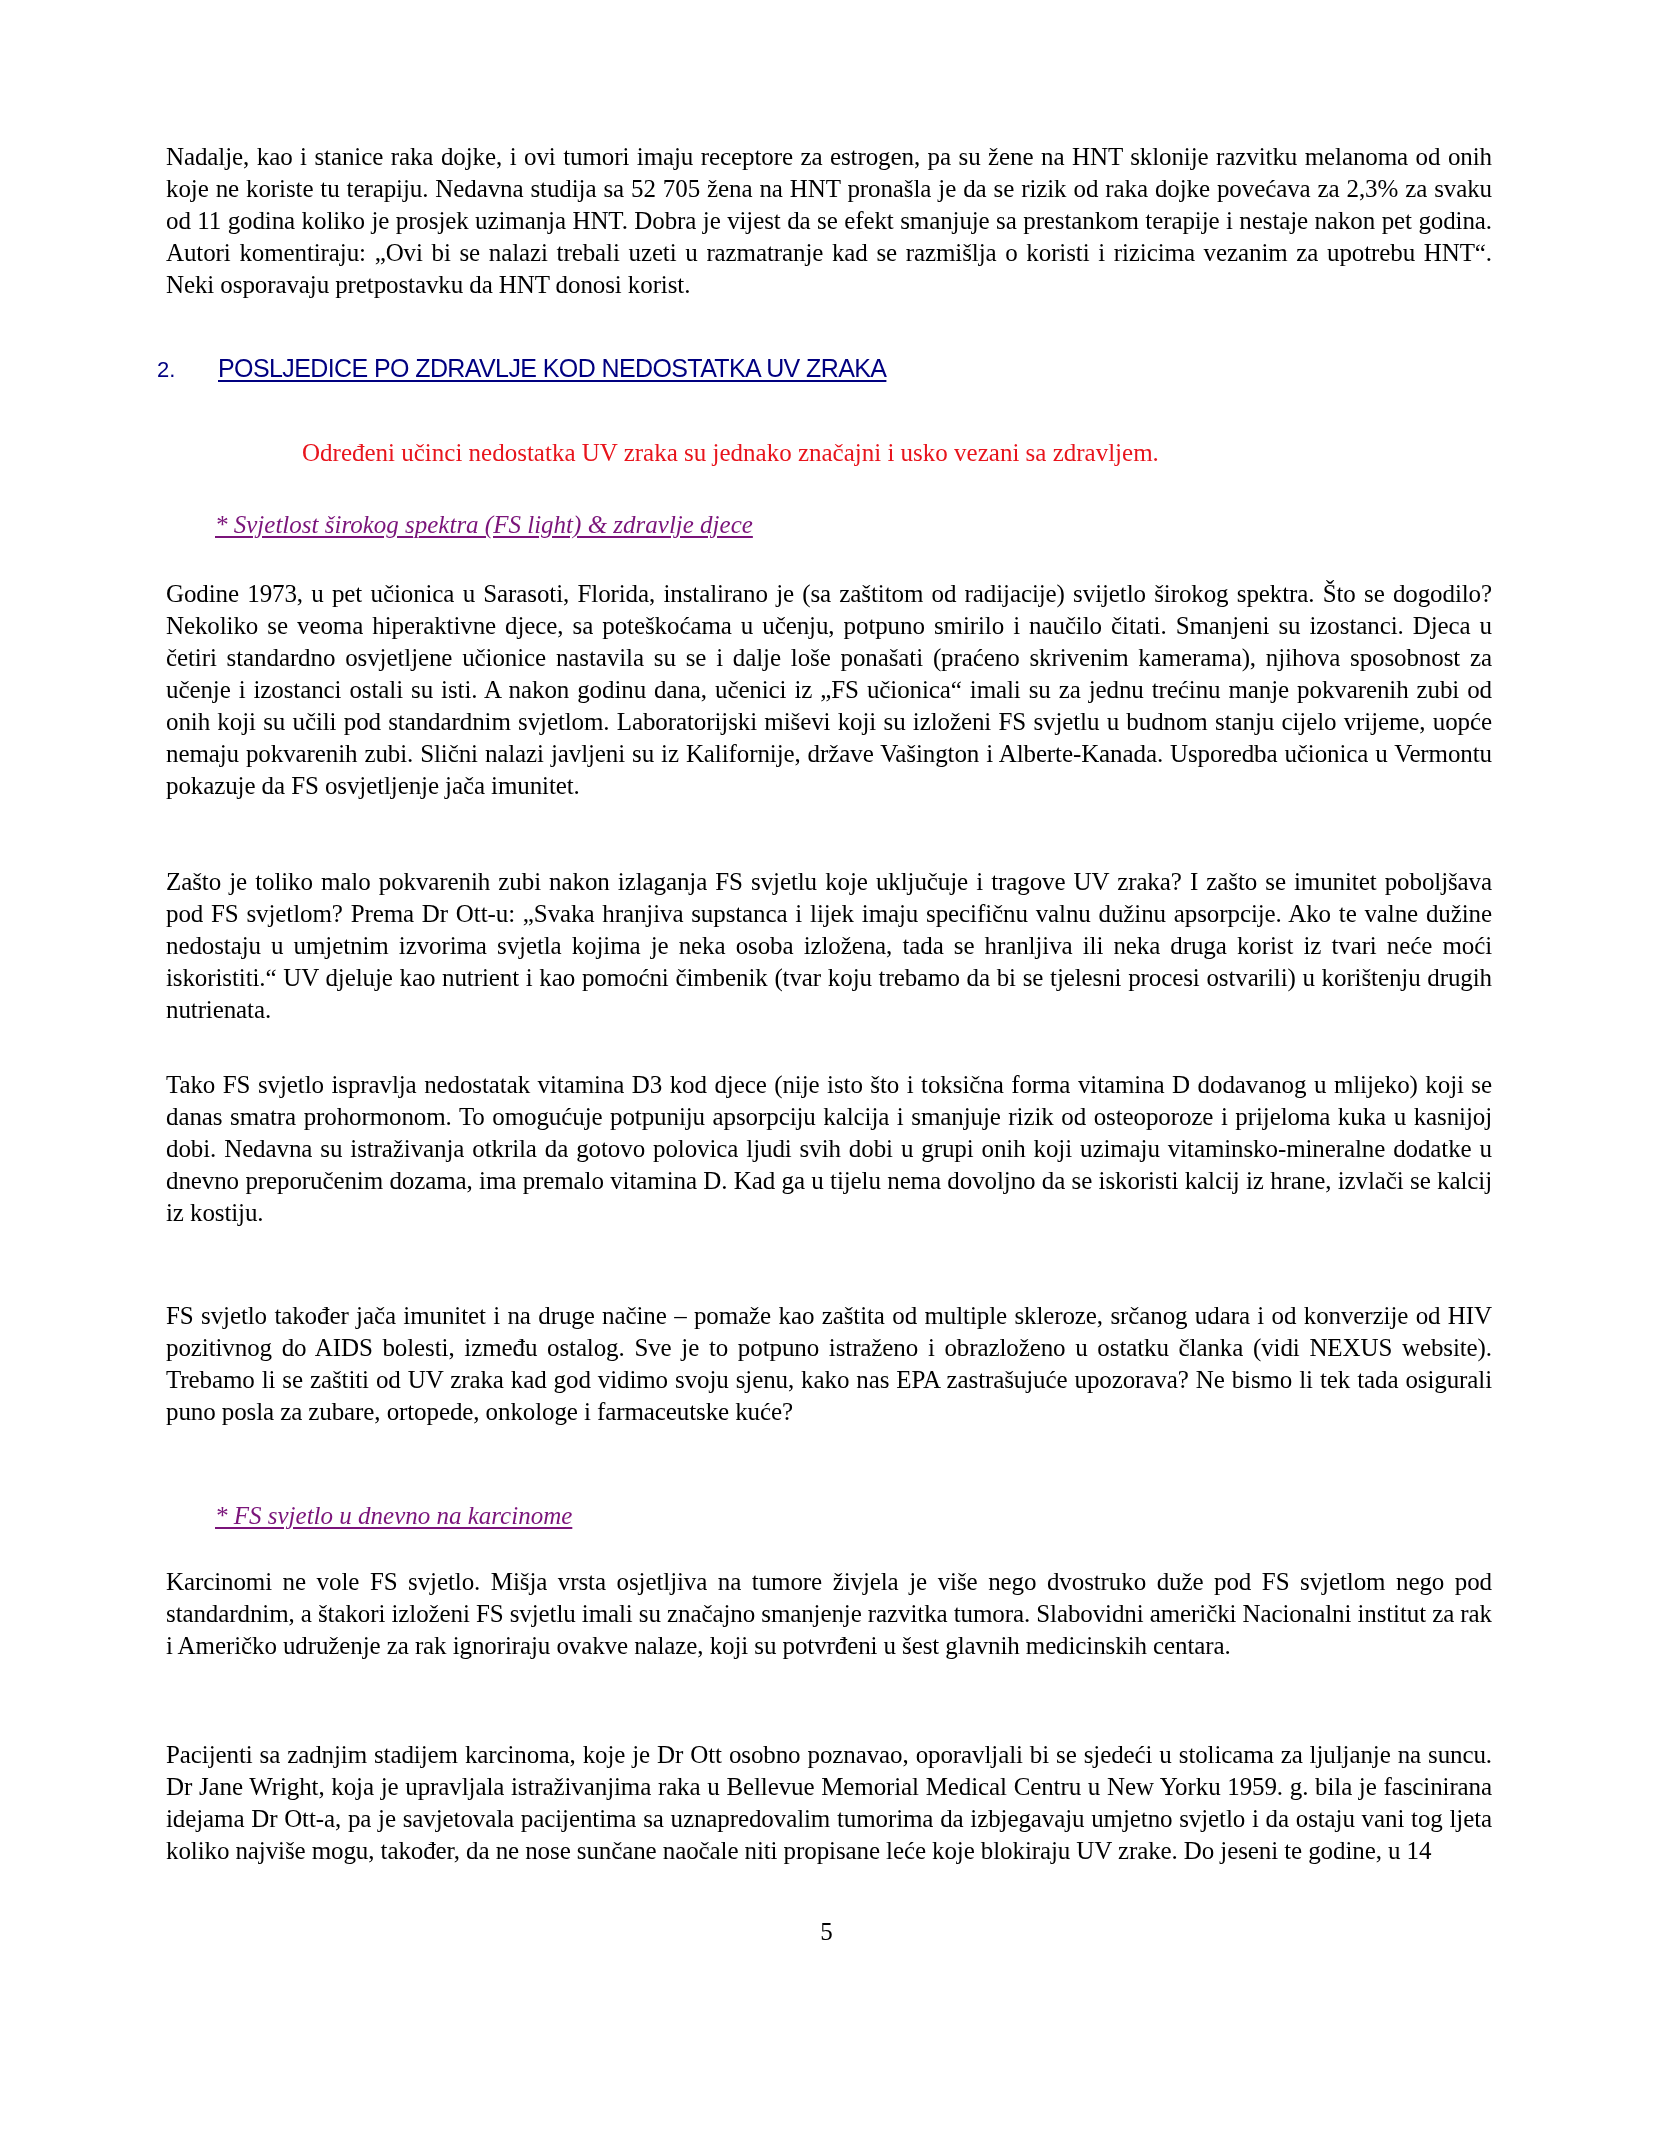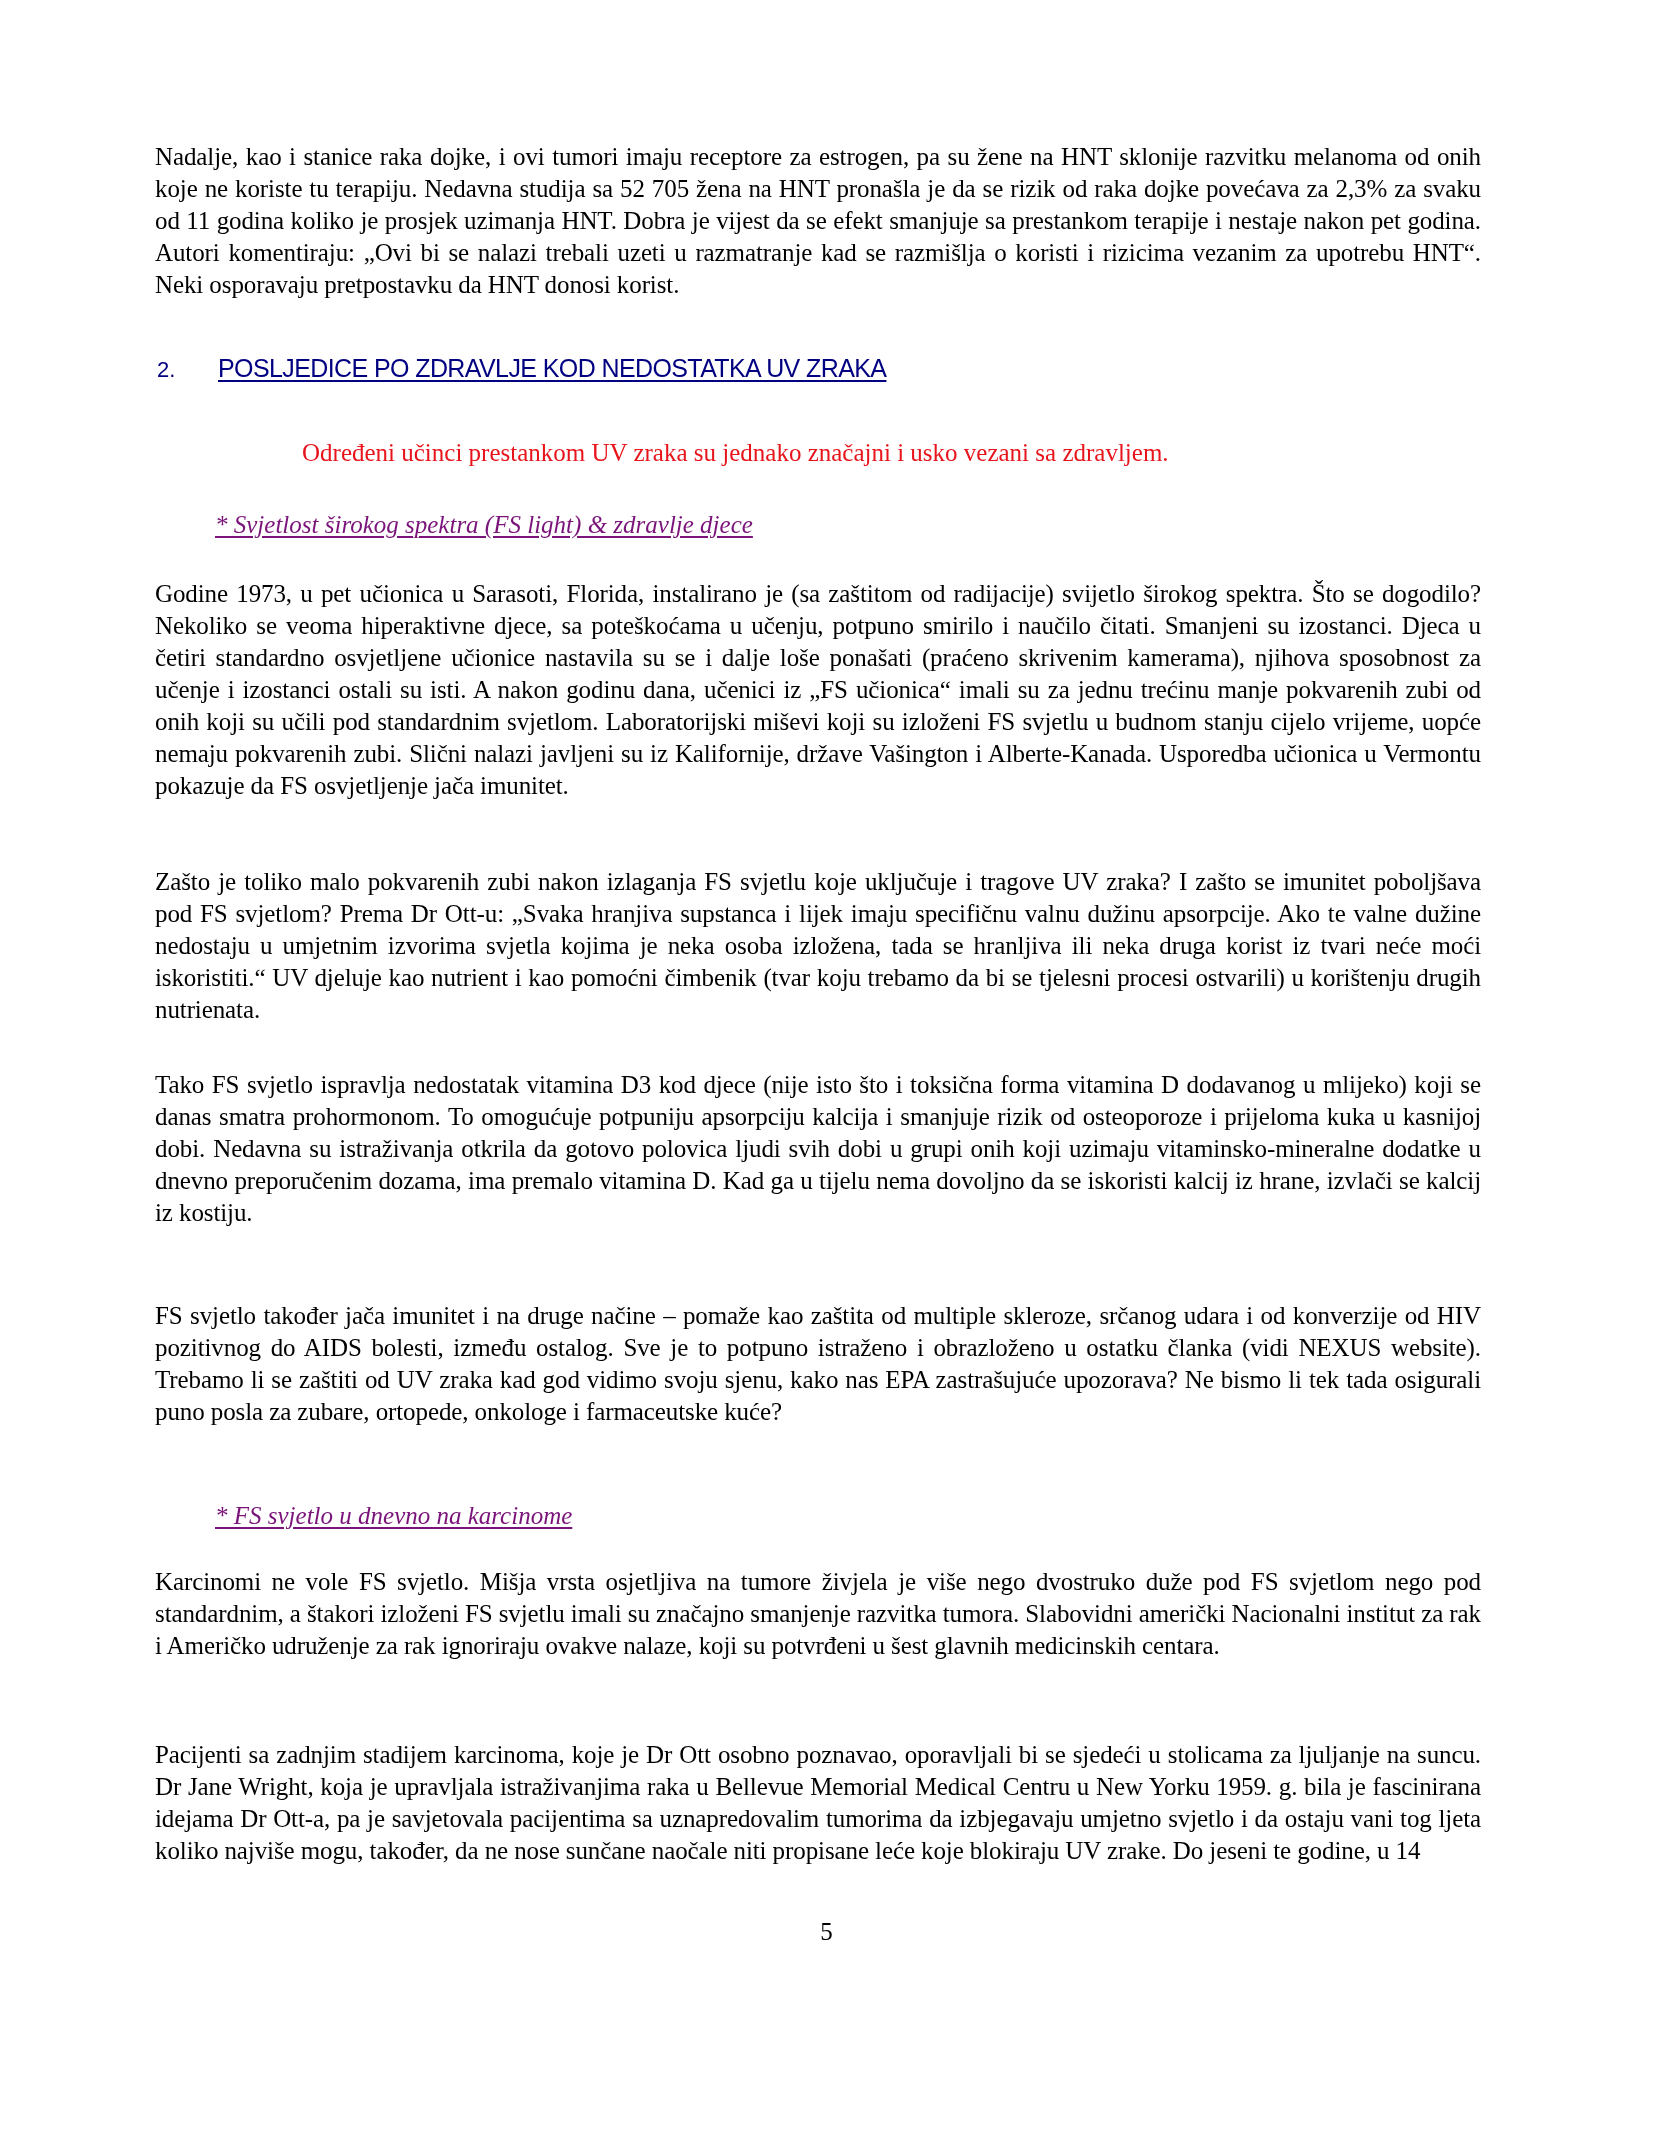--- a/index.html
+++ b/index.html
@@ -1,19 +1,19 @@
 <!DOCTYPE html>
 <html><head>
 <meta charset="utf-8">
 <style>
   html, body { margin: 0; padding: 0; background: #ffffff; }
   body { width: 1653px; height: 2139px; position: relative; overflow: hidden; }
   .page { position: absolute; left: 0; top: 0; width: 1653px; height: 2139px; background: #fff; }
   .blk {
-    position: absolute; left: 155px; width: 1326px;
+    position: absolute; left: 166px; width: 1326px;
     font-family: "Liberation Serif", "DejaVu Serif", serif;
     font-size: 25px; line-height: 32px; color: #000;
     text-align: justify; text-align-last: left;
     letter-spacing: -0.1px;
   }
   .heading {
     position: absolute; left: 157px; top: 352px;
     font-family: "Liberation Sans", "DejaVu Sans", sans-serif;
     font-size: 25px; line-height: 32px; color: #000080;
     white-space: nowrap;
@@ -41,21 +41,21 @@
 <body>
 
 <div class="page">
 
   <p class="blk" style="top:141px;margin:0;">Nadalje, kao i stanice raka dojke, i ovi tumori imaju receptore za estrogen, pa su žene na HNT sklonije razvitku melanoma od onih koje ne koriste tu terapiju. Nedavna studija sa 52 705 žena na HNT pronašla je da se rizik od raka dojke povećava za 2,3% za svaku od 11 godina koliko je prosjek uzimanja HNT. Dobra je vijest da se efekt smanjuje sa prestankom terapije i nestaje nakon pet godina. Autori komentiraju: „Ovi bi se nalazi trebali uzeti u razmatranje kad se razmišlja o koristi i rizicima vezanim za upotrebu HNT“. Neki osporavaju pretpostavku da HNT donosi korist.</p>
 
   <div class="heading">
     <span class="num">2.</span><span class="txt">POSLJEDICE PO ZDRAVLJE KOD NEDOSTATKA UV ZRAKA</span>
   </div>
 
-  <div class="red-note">Određeni učinci prestankom UV zraka su jednako značajni i usko vezani sa zdravljem.</div>
+  <div class="red-note">Određeni učinci nedostatka UV zraka su jednako značajni i usko vezani sa zdravljem.</div>
 
   <div class="sub" style="top:509px;">* Svjetlost širokog spektra (FS light) &amp; zdravlje djece</div>
 
   <p class="blk" style="top:578px;margin:0;"> Godine 1973, u pet učionica u Sarasoti, Florida, instalirano je (sa zaštitom od radijacije) svijetlo širokog spektra.  Što se dogodilo? Nekoliko se veoma hiperaktivne djece, sa poteškoćama u učenju, potpuno smirilo i naučilo čitati. Smanjeni su izostanci. Djeca u četiri standardno osvjetljene učionice nastavila su se i dalje loše ponašati (praćeno skrivenim kamerama), njihova sposobnost za učenje i izostanci ostali su isti. A nakon godinu dana, učenici iz  „FS učionica“ imali su za jednu trećinu manje pokvarenih zubi od onih koji su učili pod standardnim svjetlom. Laboratorijski miševi koji su izloženi FS svjetlu u budnom stanju cijelo vrijeme, uopće nemaju pokvarenih zubi. Slični nalazi javljeni su iz Kalifornije, države Vašington i Alberte-Kanada. Usporedba učionica u Vermontu pokazuje da FS osvjetljenje jača imunitet.</p>
 
   <p class="blk" style="top:866px;margin:0;">Zašto je toliko malo pokvarenih zubi nakon izlaganja FS svjetlu koje uključuje i tragove UV zraka?  I zašto se imunitet poboljšava pod FS svjetlom? Prema Dr Ott-u: „Svaka hranjiva supstanca i lijek imaju specifičnu valnu dužinu apsorpcije. Ako te valne dužine nedostaju u umjetnim izvorima svjetla kojima je neka osoba izložena, tada se hranljiva ili neka druga korist iz tvari neće moći iskoristiti.“ UV djeluje kao nutrient i kao pomoćni čimbenik (tvar koju trebamo da bi se tjelesni procesi ostvarili) u korištenju drugih nutrienata.</p>
 
   <p class="blk" style="top:1069px;margin:0;"> Tako FS svjetlo ispravlja nedostatak vitamina D3 kod djece (nije isto što i toksična forma vitamina D dodavanog u mlijeko) koji se danas smatra prohormonom.  To omogućuje potpuniju apsorpciju kalcija i smanjuje rizik od osteoporoze i prijeloma kuka u kasnijoj dobi.  Nedavna su istraživanja otkrila da gotovo polovica ljudi svih dobi u grupi onih koji uzimaju vitaminsko-mineralne dodatke u dnevno preporučenim dozama, ima premalo vitamina D. Kad ga u  tijelu nema dovoljno da se iskoristi kalcij iz hrane, izvlači se kalcij iz kostiju.</p>
 
   <p class="blk" style="top:1300px;margin:0;"> FS svjetlo također jača imunitet i na druge načine – pomaže kao zaštita od multiple skleroze, srčanog udara i od konverzije od HIV pozitivnog do AIDS bolesti, između ostalog.  Sve je to potpuno istraženo i obrazloženo u ostatku članka (vidi NEXUS website). Trebamo li se zaštiti od UV zraka kad god vidimo svoju sjenu, kako nas EPA zastrašujuće upozorava?  Ne bismo li tek tada osigurali puno posla za zubare, ortopede, onkologe i farmaceutske kuće?</p>

